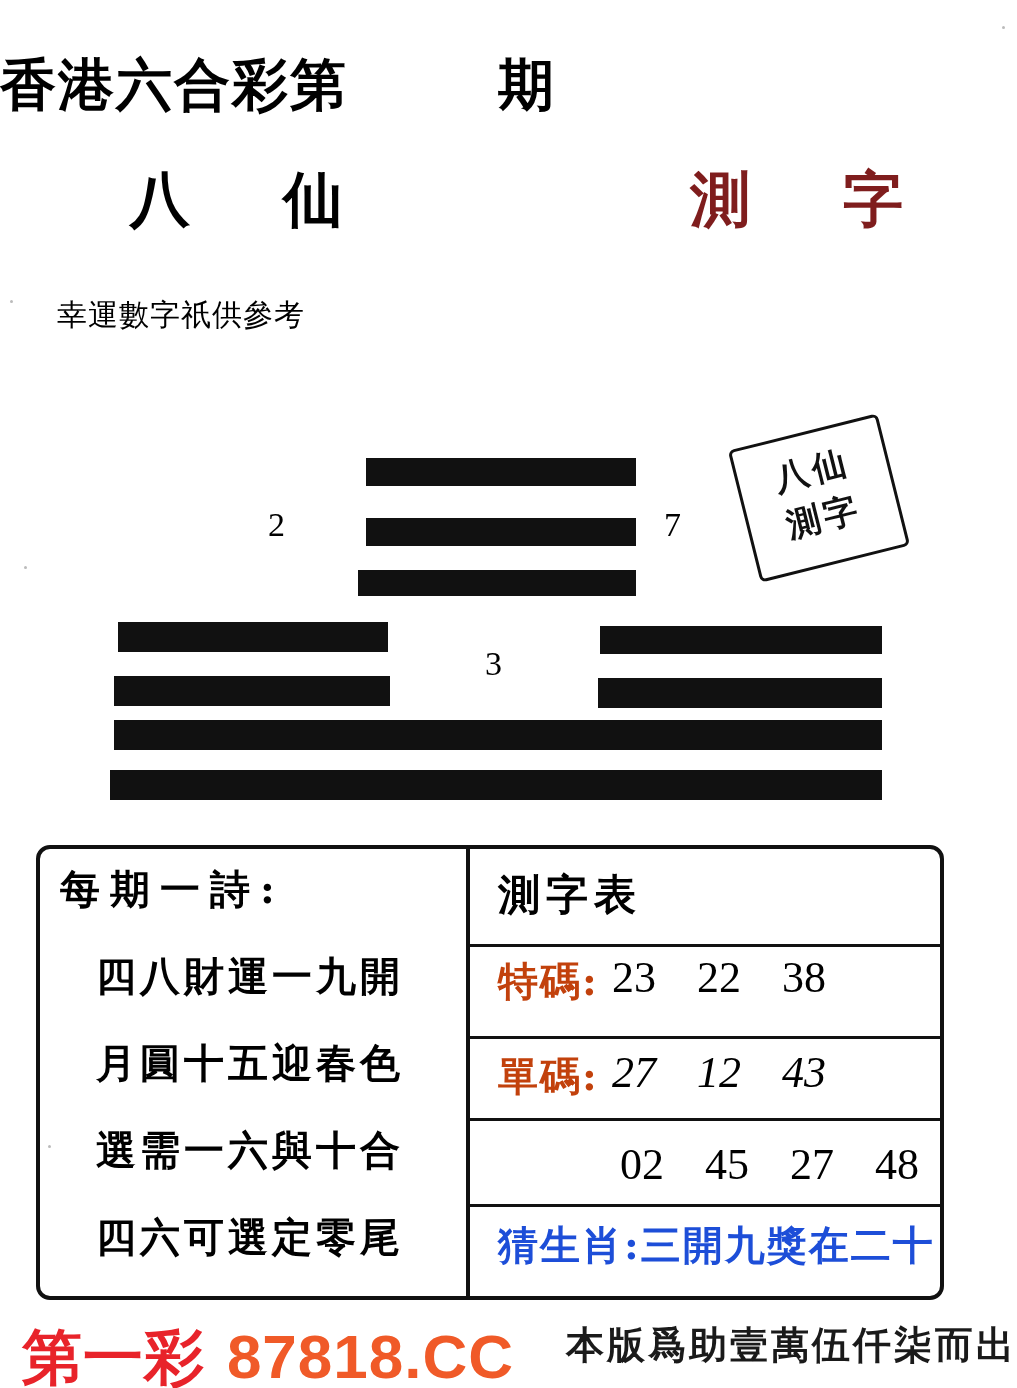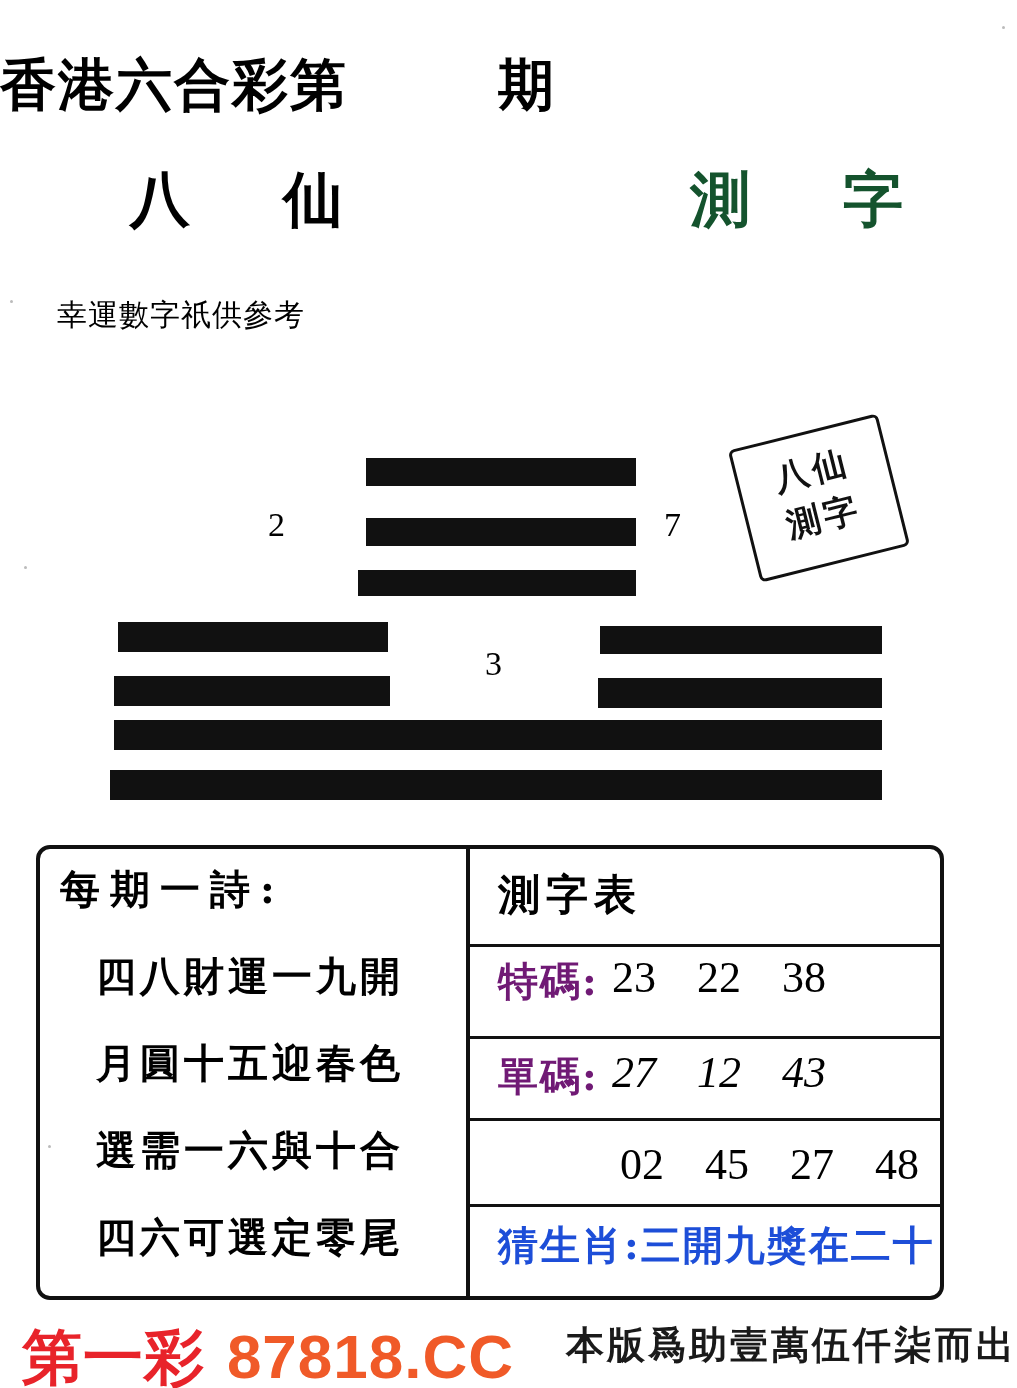--- a/index.html
+++ b/index.html
@@ -55,21 +55,21 @@
     color: #000;
   }
   .subtitle-right {
     position: absolute;
     left: 690px;
     top: 0;
     font-family: "DejaVu Serif", serif;
     font-weight: bold;
     font-size: 60px;
     letter-spacing: 36px;
-    color: #14532d;
+    color: #7f1d1d;
   }
 
   .lucky-row {
     position: absolute;
     top: 295px;
     left: 0;
     width: 1017px;
     height: 60px;
   }
   .lucky-label {
@@ -210,21 +210,21 @@
     height: 73px;
   }
   .t-row .lbl {
     position: absolute;
     left: 28px;
     top: 10px;
     font-family: "DejaVu Serif", serif;
     font-weight: bold;
     font-size: 40px;
     letter-spacing: 2px;
-    color: #701a75;
+    color: #c2410c;
     white-space: nowrap;
   }
   .t-row .vals {
     position: absolute;
     top: 8px;
     font-family: "Liberation Serif", serif;
     font-size: 44px;
     color: #000;
     white-space: nowrap;
   }

